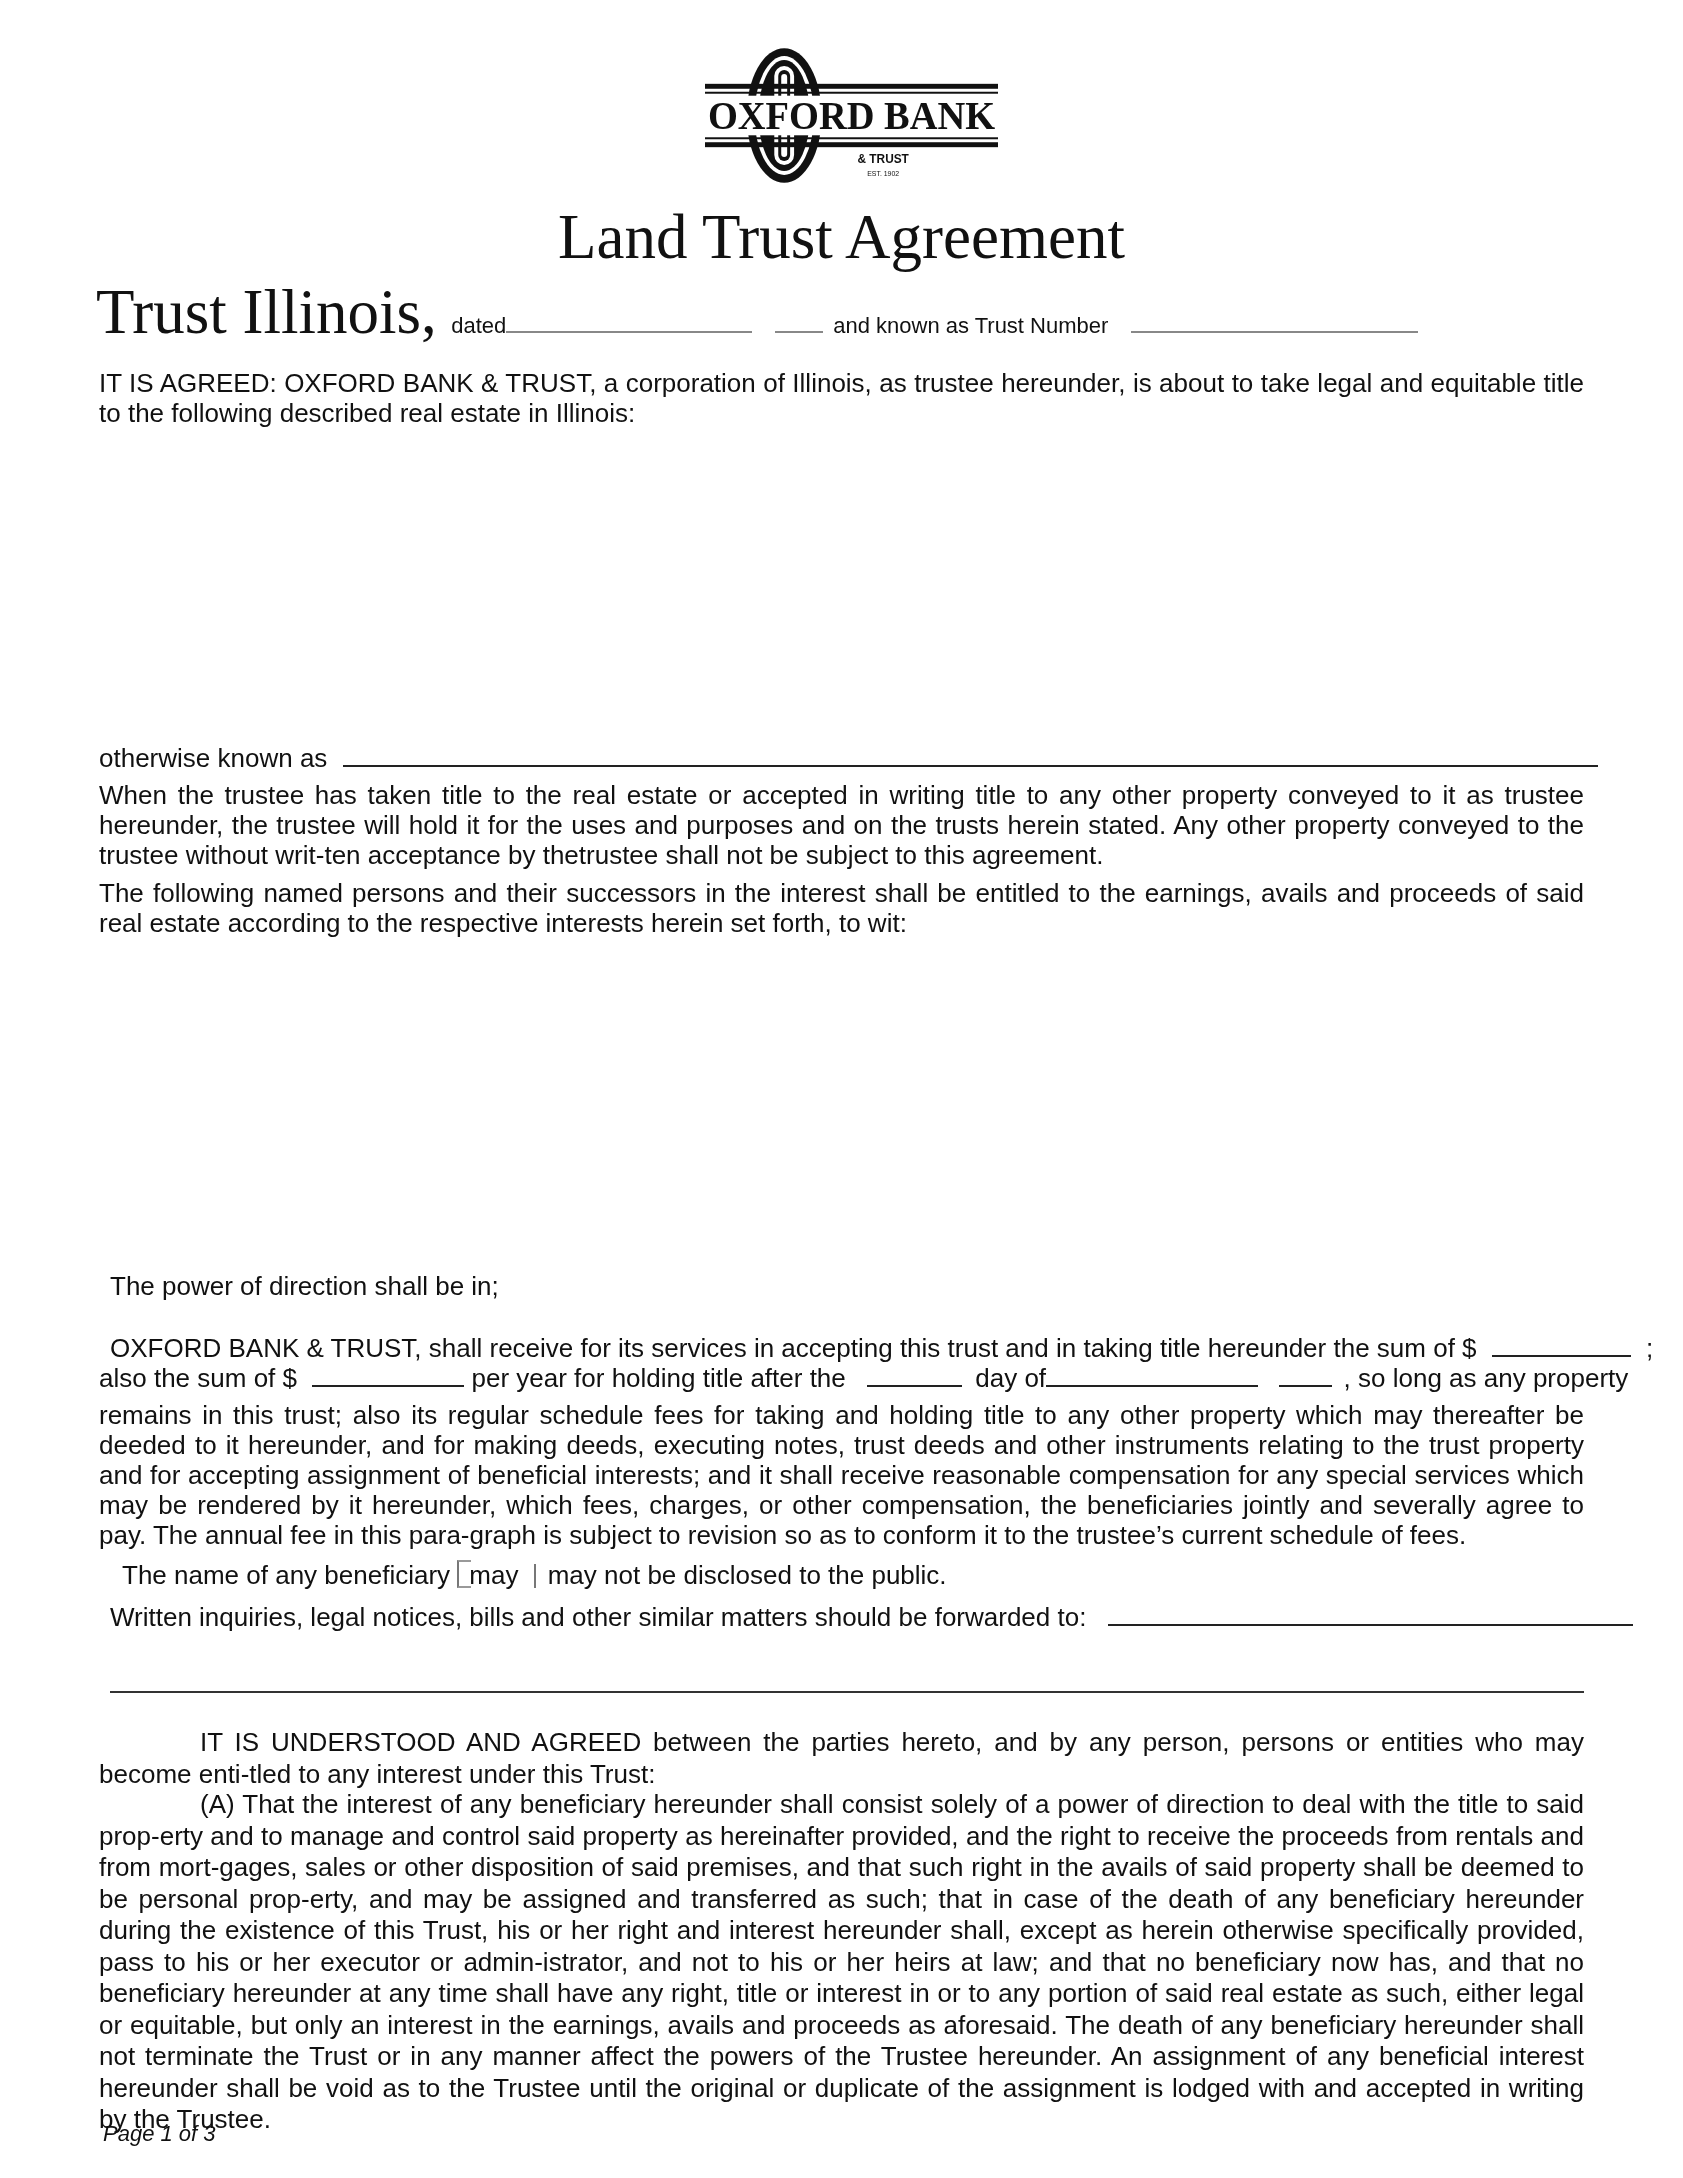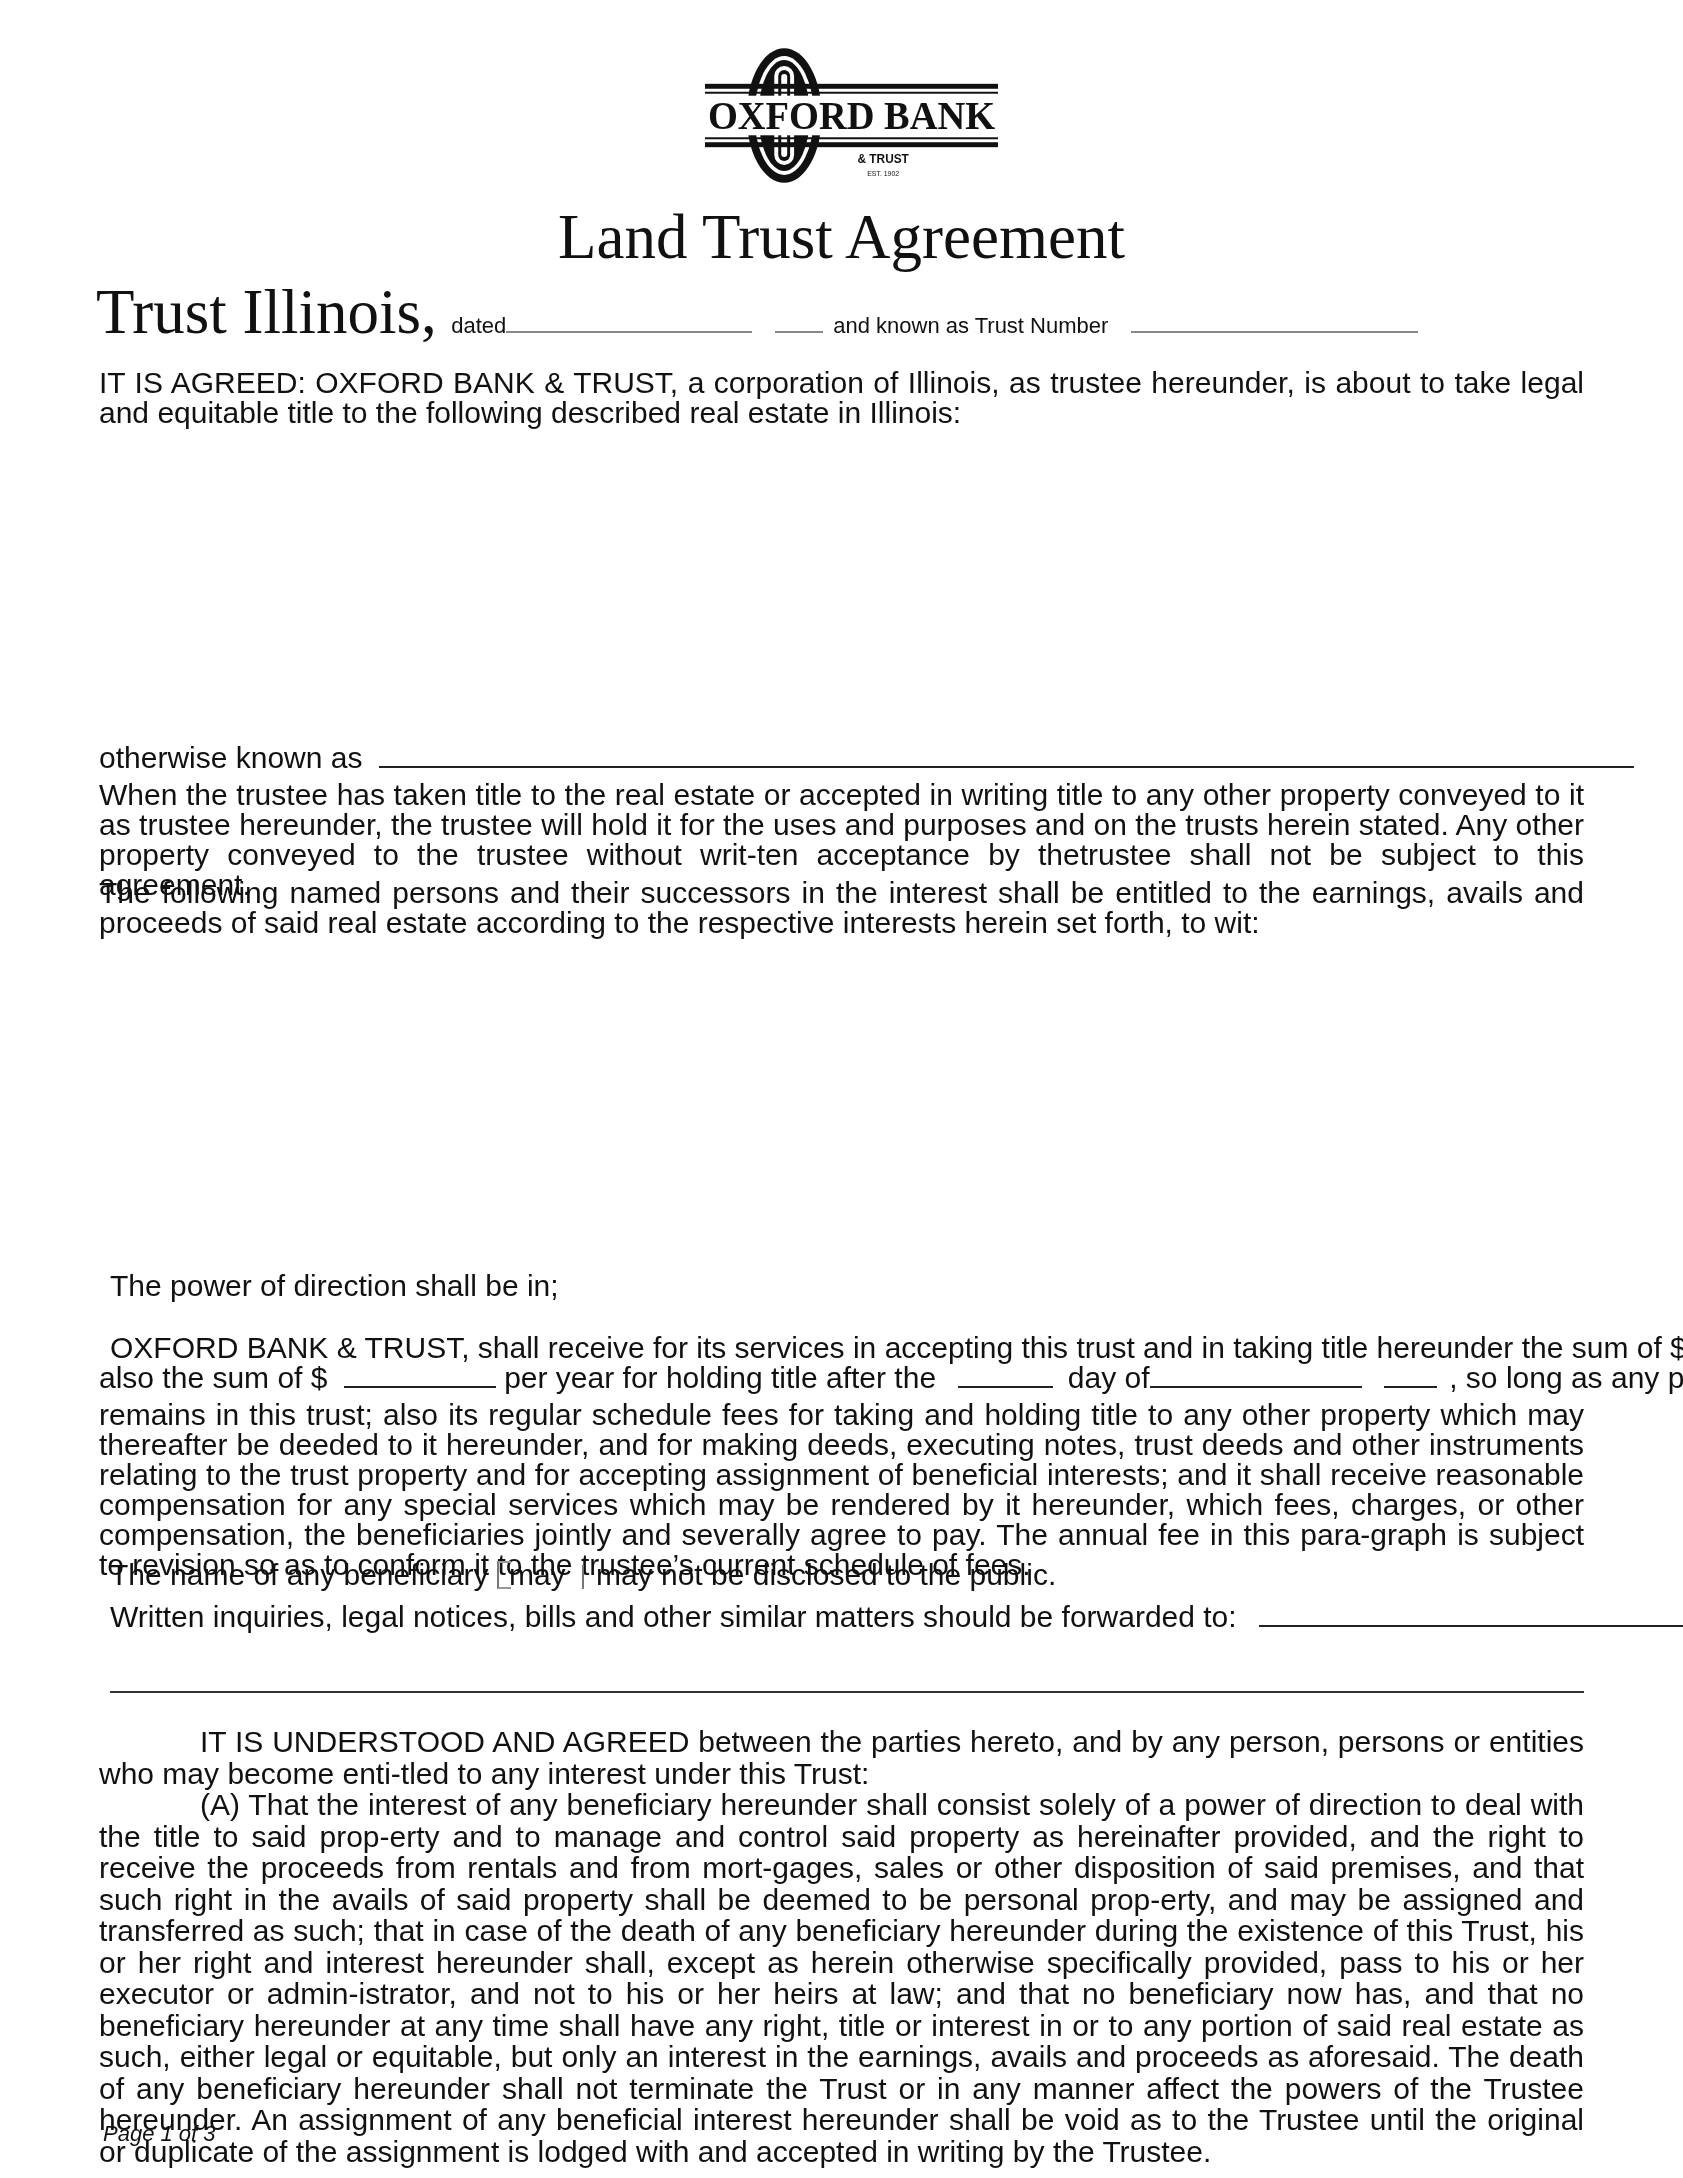--- a/index.html
+++ b/index.html
@@ -1,18 +1,18 @@
 <!DOCTYPE html>
 <html><head>
 <meta charset="utf-8">
 <style>
   html, body { margin: 0; padding: 0; background: #ffffff; }
   body { width: 1683px; height: 2178px; position: relative; overflow: hidden; color: #111; font-family: "Liberation Sans", sans-serif; }
   .abs { position: absolute; }
-  .sans { font-family: "Liberation Sans", sans-serif; font-size: 30px; line-height: 30px; }
+  .sans { font-family: "Liberation Sans", sans-serif; font-size: 26px; line-height: 30px; }
   .serif { font-family: "Liberation Serif", serif; }
   .blank { display: inline-block; border-bottom: 2px solid #222; vertical-align: baseline; height: 1px; }
   .blank.grey { border-bottom: 2px solid #888; }
   .just { text-align: justify; text-align-last: left; }
 
   
   #logo { left: 705px; top: 46px; width: 293px; height: 139px; }
 
   #title { left: 0; width: 1683px; top: 200px; text-align: center; font-size: 63px; line-height: 75px; }
   #subtitle-row { left: 96px; top: 275px; width: 1491px; height: 79px; white-space: nowrap; }
@@ -87,21 +87,21 @@
   <span class="blank" style="width:152px; margin-left:8px;"></span>
   <span style="">per year for holding title after the</span>
   <span class="blank" style="width:95px; margin-left:14px;"></span>
   <span style="margin-left:6px;">day of</span><span class="blank" style="width:212px;"></span>
   <span class="blank" style="width:53px; margin-left:14px;"></span>
   <span style="margin-left:4px;">, so long as any property</span>
 </div>
 
 <div class="abs para sans just" style="top:1400px;">remains in this trust; also its regular schedule fees for taking and holding title to any other property which may thereafter be deeded to it hereunder, and for making deeds, executing notes, trust deeds and other instruments relating to the trust property and for accepting assignment of beneficial interests; and it shall receive reasonable compensation for any special services which may be rendered by it hereunder, which fees, charges, or other compensation, the beneficiaries jointly and severally agree to pay. The annual fee in this para-graph is subject to revision so as to conform it to the trustee’s current schedule of fees.</div>
 
-<div class="abs sans" style="left:110px; top:1560px; white-space:nowrap;">
+<div class="abs sans" style="left:122px; top:1560px; white-space:nowrap;">
   <span>The name of any beneficiary</span>
   <span class="checkbox"></span><span>may</span>
   <span class="checkbox2"></span><span>may</span>
   <span>not be disclosed to the public.</span>
 </div>
 
 <div class="abs sans" style="left:110px; top:1602px; width:1474px; white-space:nowrap;">
   <span>Written inquiries, legal notices, bills and other similar matters should be forwarded to:</span>
   <span class="blank" style="width:525px; margin-left:14px;"></span>
 </div>

